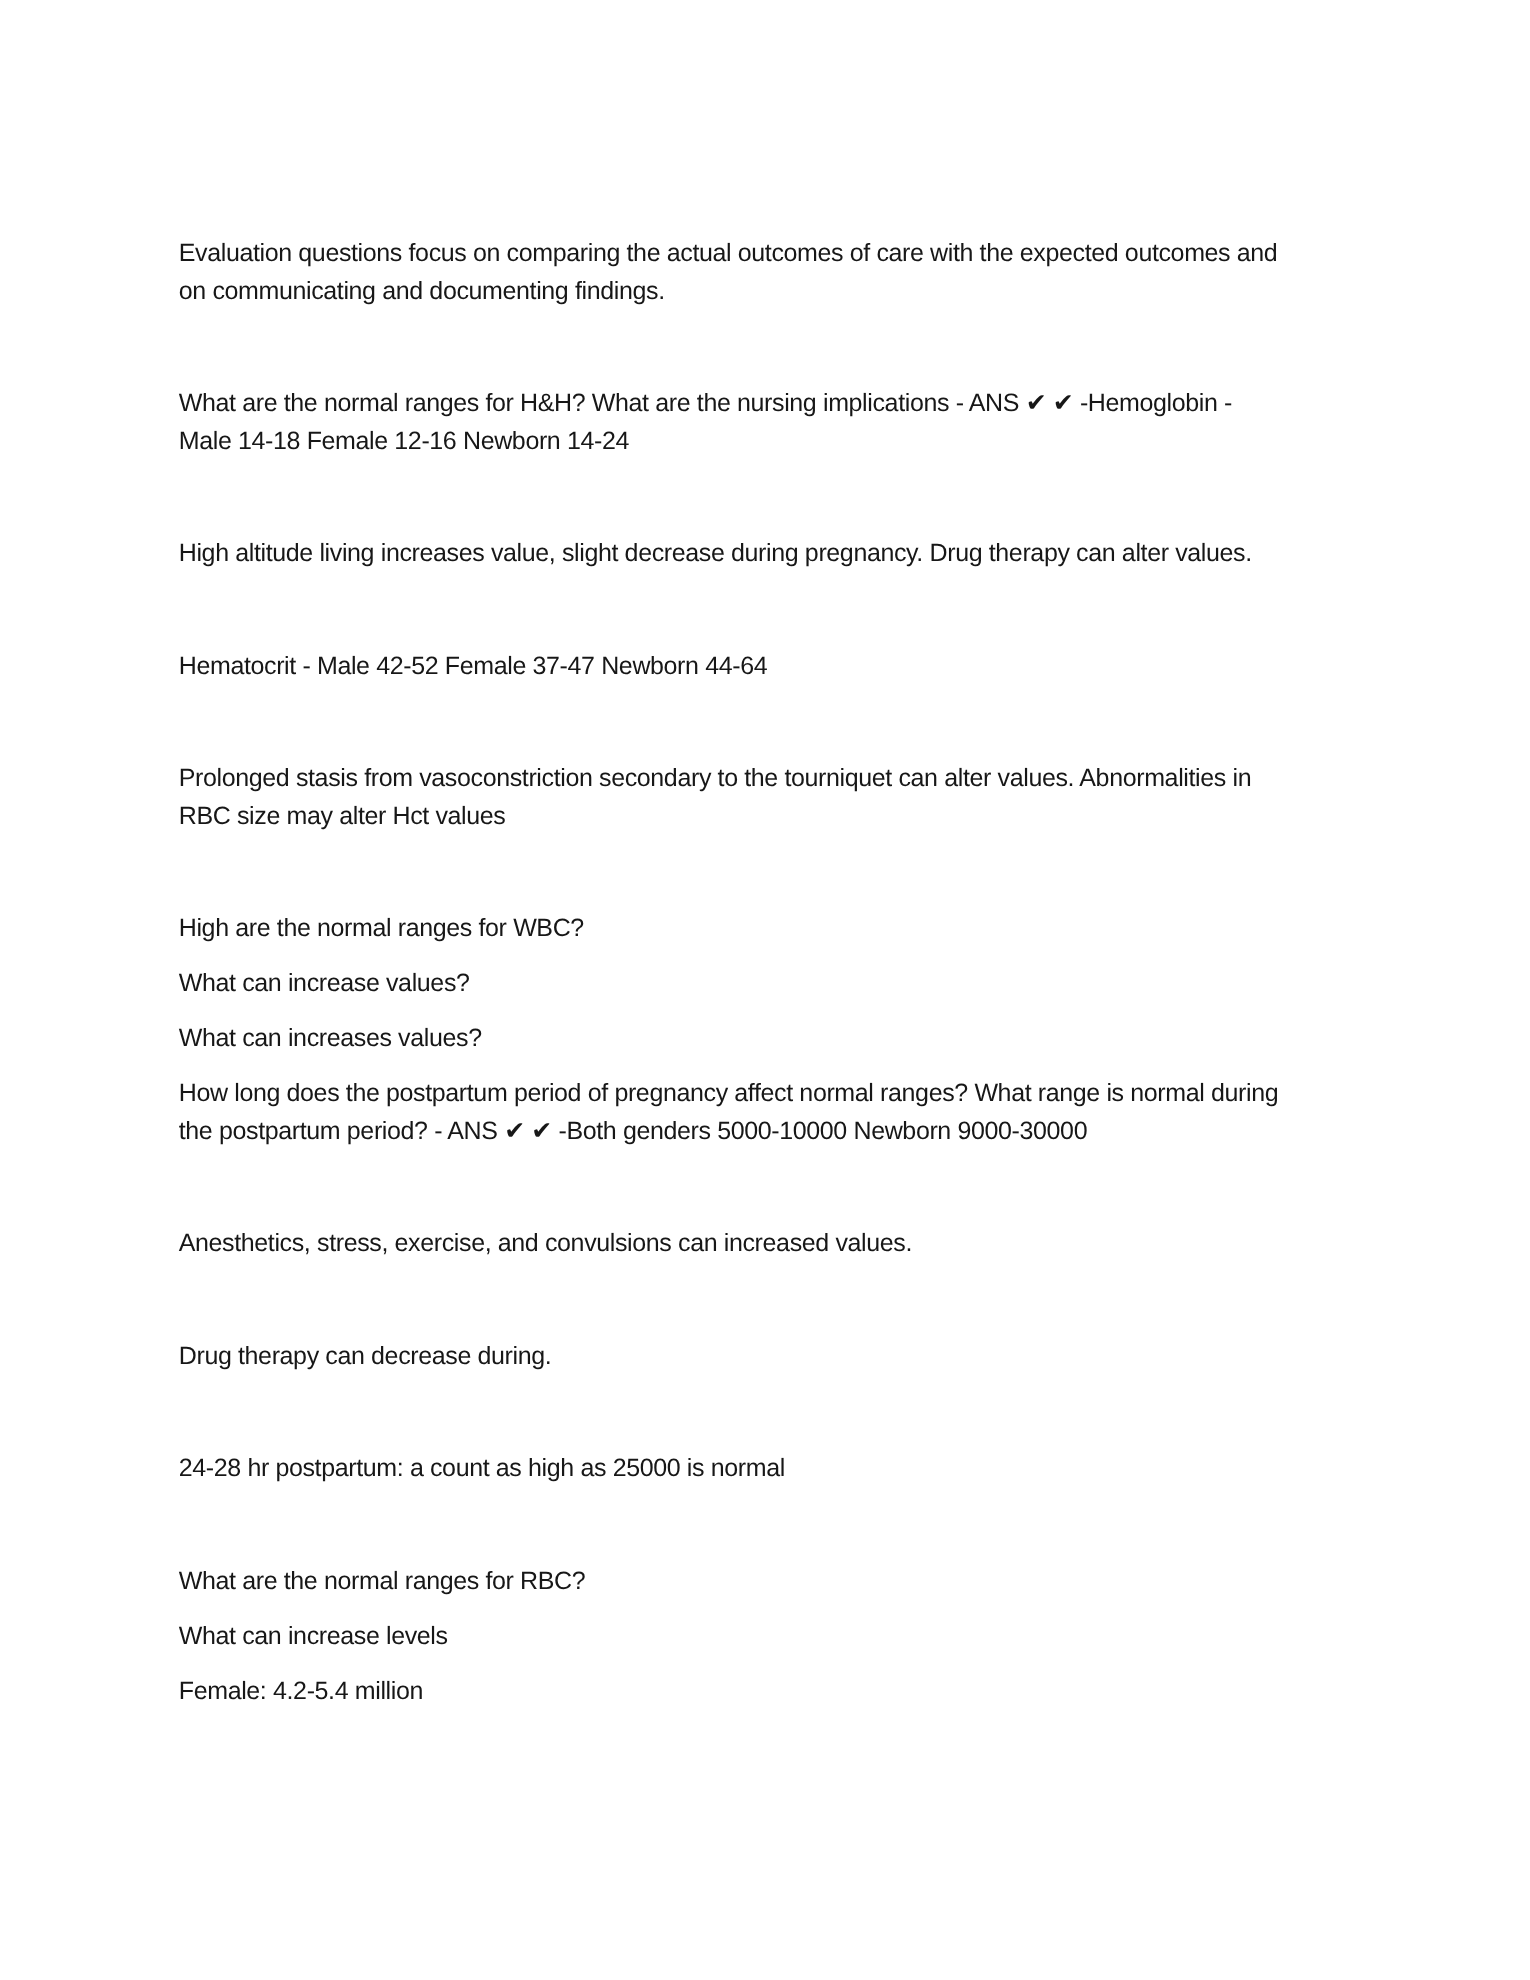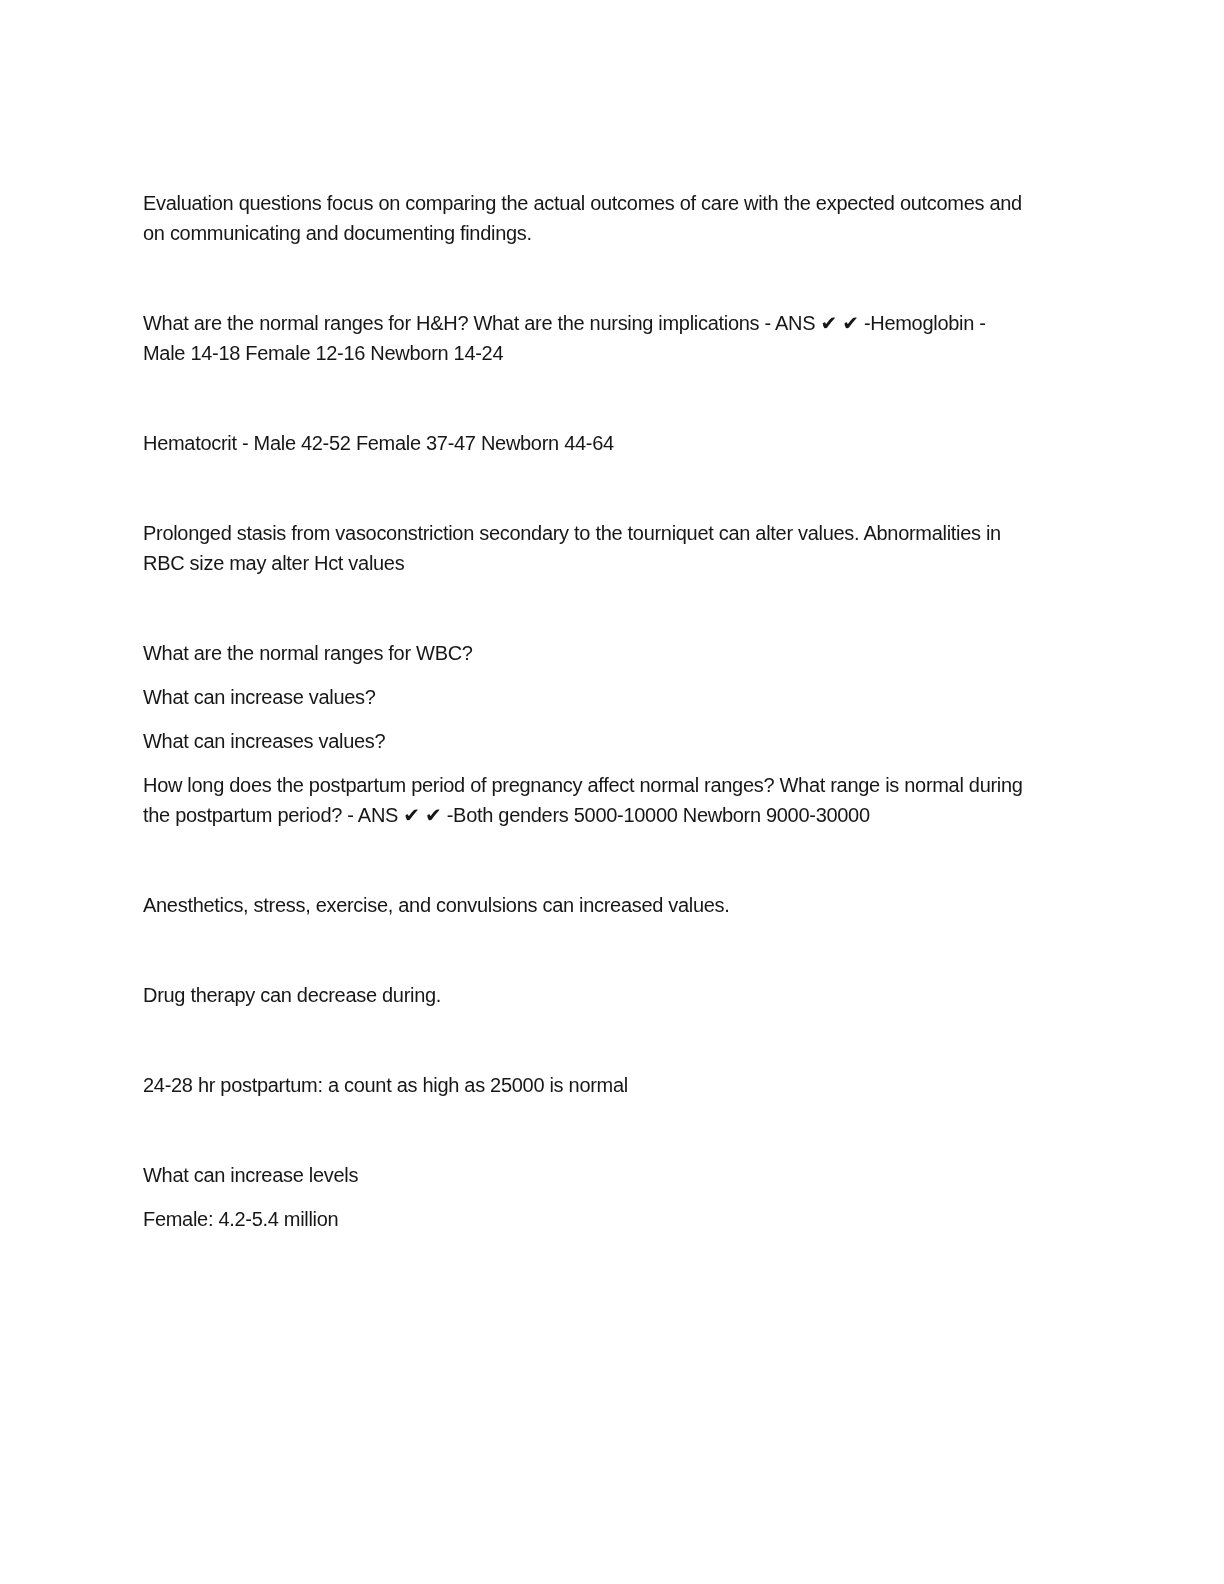--- a/index.html
+++ b/index.html
@@ -39,27 +39,29 @@
 </style>
 </head>
 <body>
 
 <div class="page">
   <div class="content">
     <p class="para sect">Evaluation questions focus on comparing the actual outcomes of care with the expected outcomes and
 on communicating and documenting findings.</p>
     <p class="para sect">What are the normal ranges for H&amp;H? What are the nursing implications - ANS ✔ ✔ -Hemoglobin -
 Male 14-18 Female 12-16 Newborn 14-24</p>
+    <p class="para sect">High altitude living increases value, slight decrease during pregnancy. Drug therapy can alter values.</p>
     <p class="para sect">Hematocrit - Male 42-52 Female 37-47 Newborn 44-64</p>
     <p class="para sect">Prolonged stasis from vasoconstriction secondary to the tourniquet can alter values. Abnormalities in
 RBC size may alter Hct values</p>
-    <p class="para">What are the normal ranges for WBC?</p>
+    <p class="para">High are the normal ranges for WBC?</p>
     <p class="para">What can increase values?</p>
     <p class="para">What can increases values?</p>
     <p class="para sect">How long does the postpartum period of pregnancy affect normal ranges? What range is normal during
 the postpartum period? - ANS ✔ ✔ -Both genders 5000-10000 Newborn 9000-30000</p>
     <p class="para sect">Anesthetics, stress, exercise, and convulsions can increased values.</p>
     <p class="para sect">Drug therapy can decrease during.</p>
     <p class="para sect">24-28 hr postpartum: a count as high as 25000 is normal</p>
+    <p class="para">What are the normal ranges for RBC?</p>
     <p class="para">What can increase levels</p>
     <p class="para last">Female: 4.2-5.4 million</p>
   </div>
 </div>
 
 </body></html>

